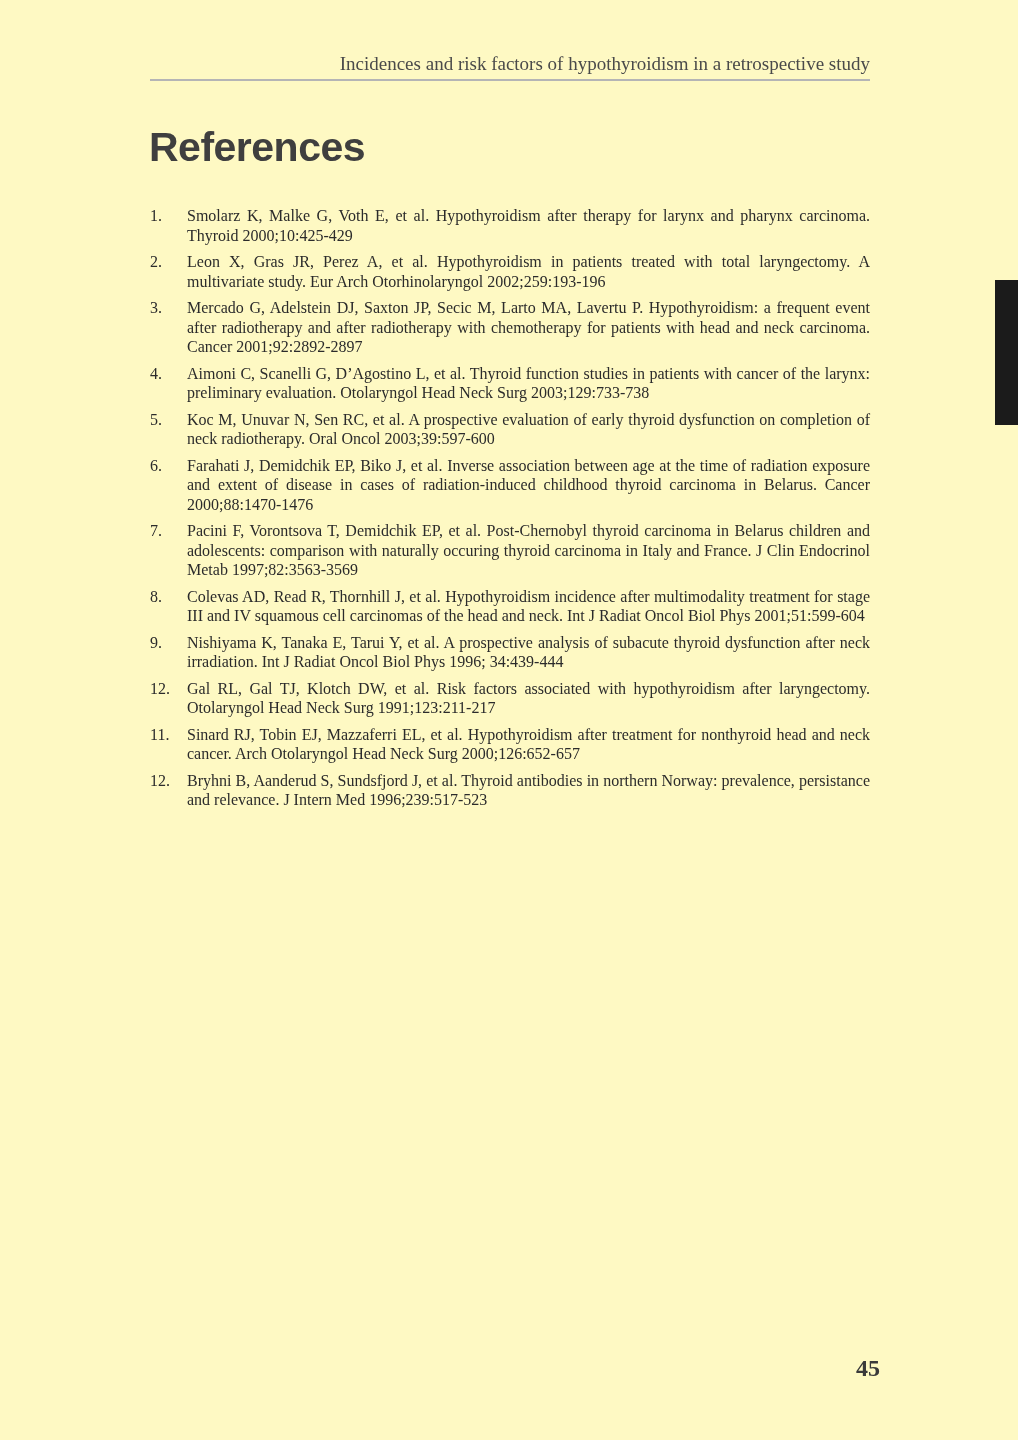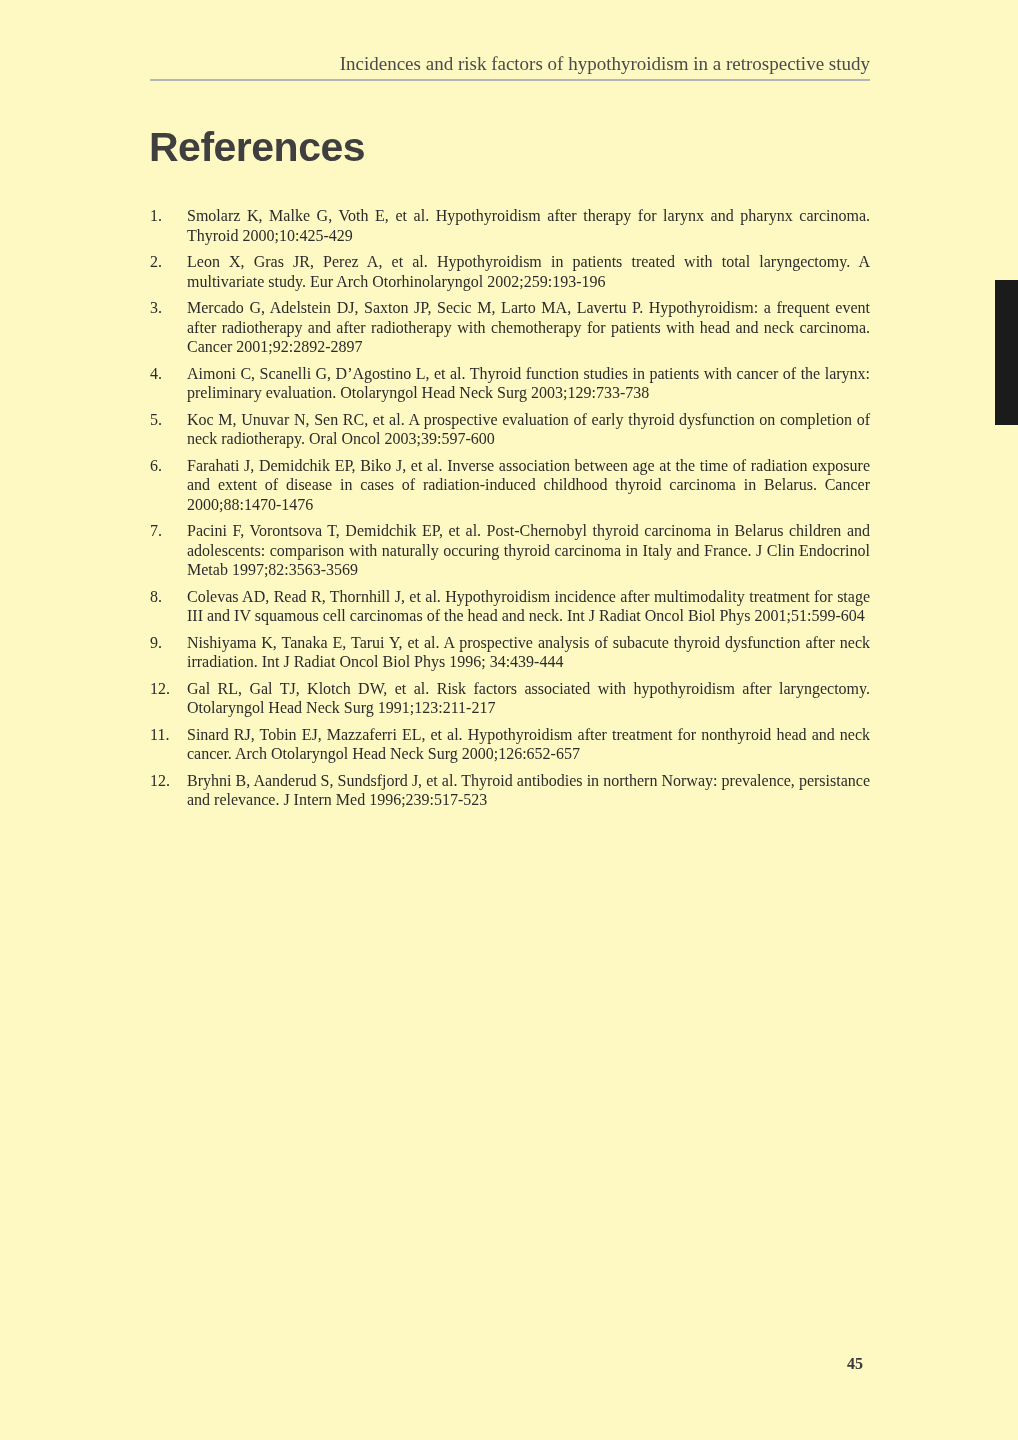--- a/index.html
+++ b/index.html
@@ -70,25 +70,25 @@
   .side-tab {
     position: absolute;
     left: 995px;
     top: 280px;
     width: 23px;
     height: 145px;
     background: #1b1b1b;
   }
   .page-number {
     position: absolute;
-    left: 143px;
+    left: 160px;
     width: 720px;
     top: 1355px;
     text-align: right;
-    font-size: 16px;
+    font-size: 24px;
     font-weight: bold;
     color: #3a3a3a;
   }
 </style>
 </head>
 <body>
 
 <div class="page">
 
   <div class="running-head">Incidences and risk factors of hypothyroidism in a retrospective study</div>

